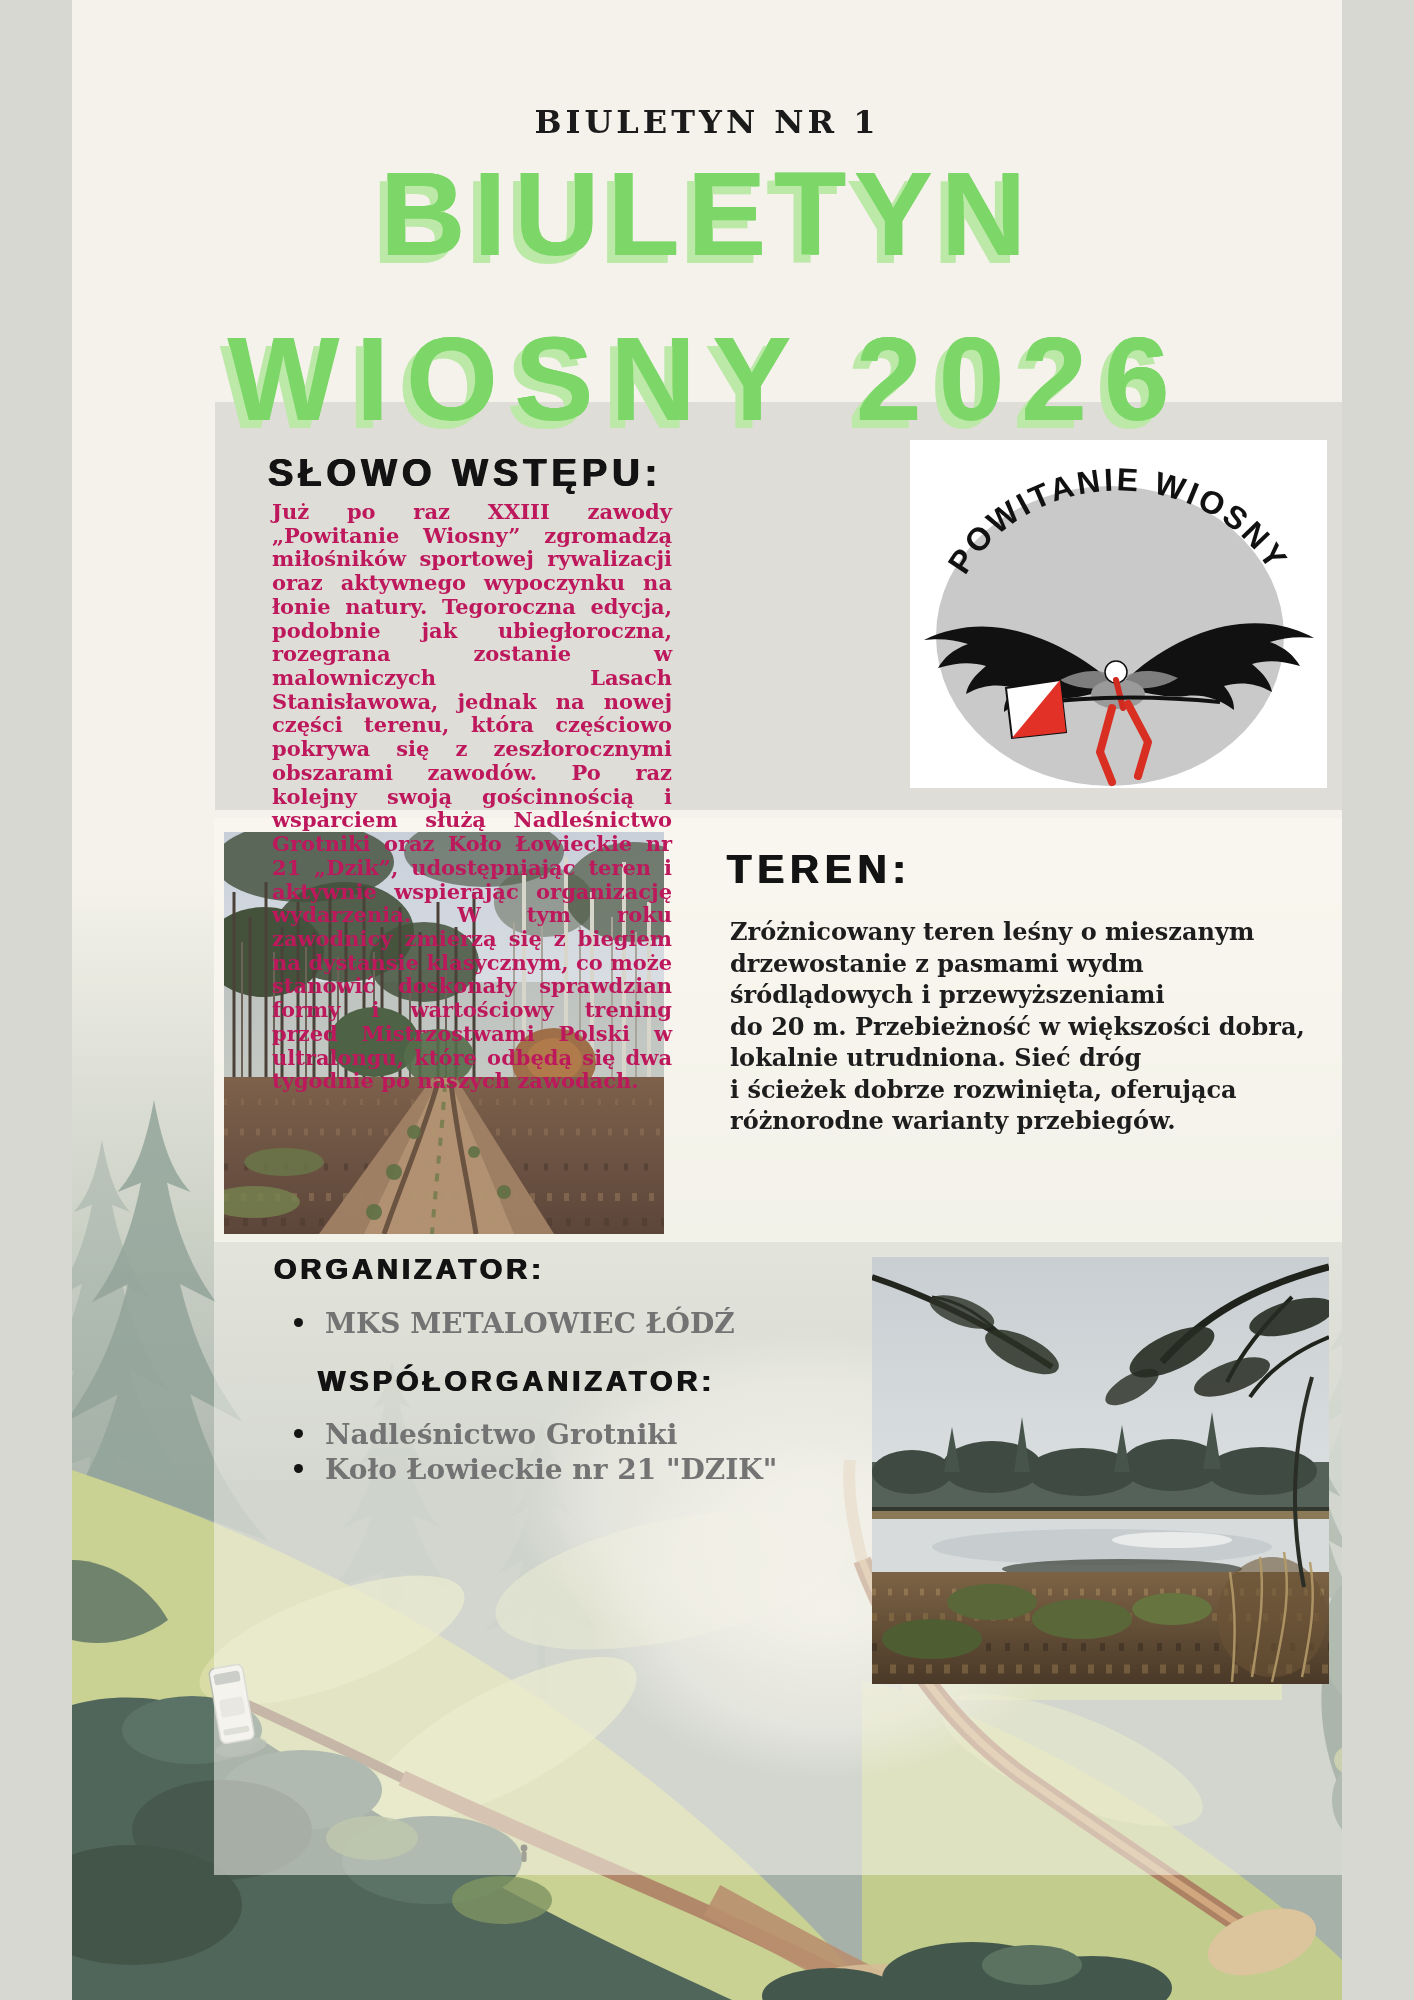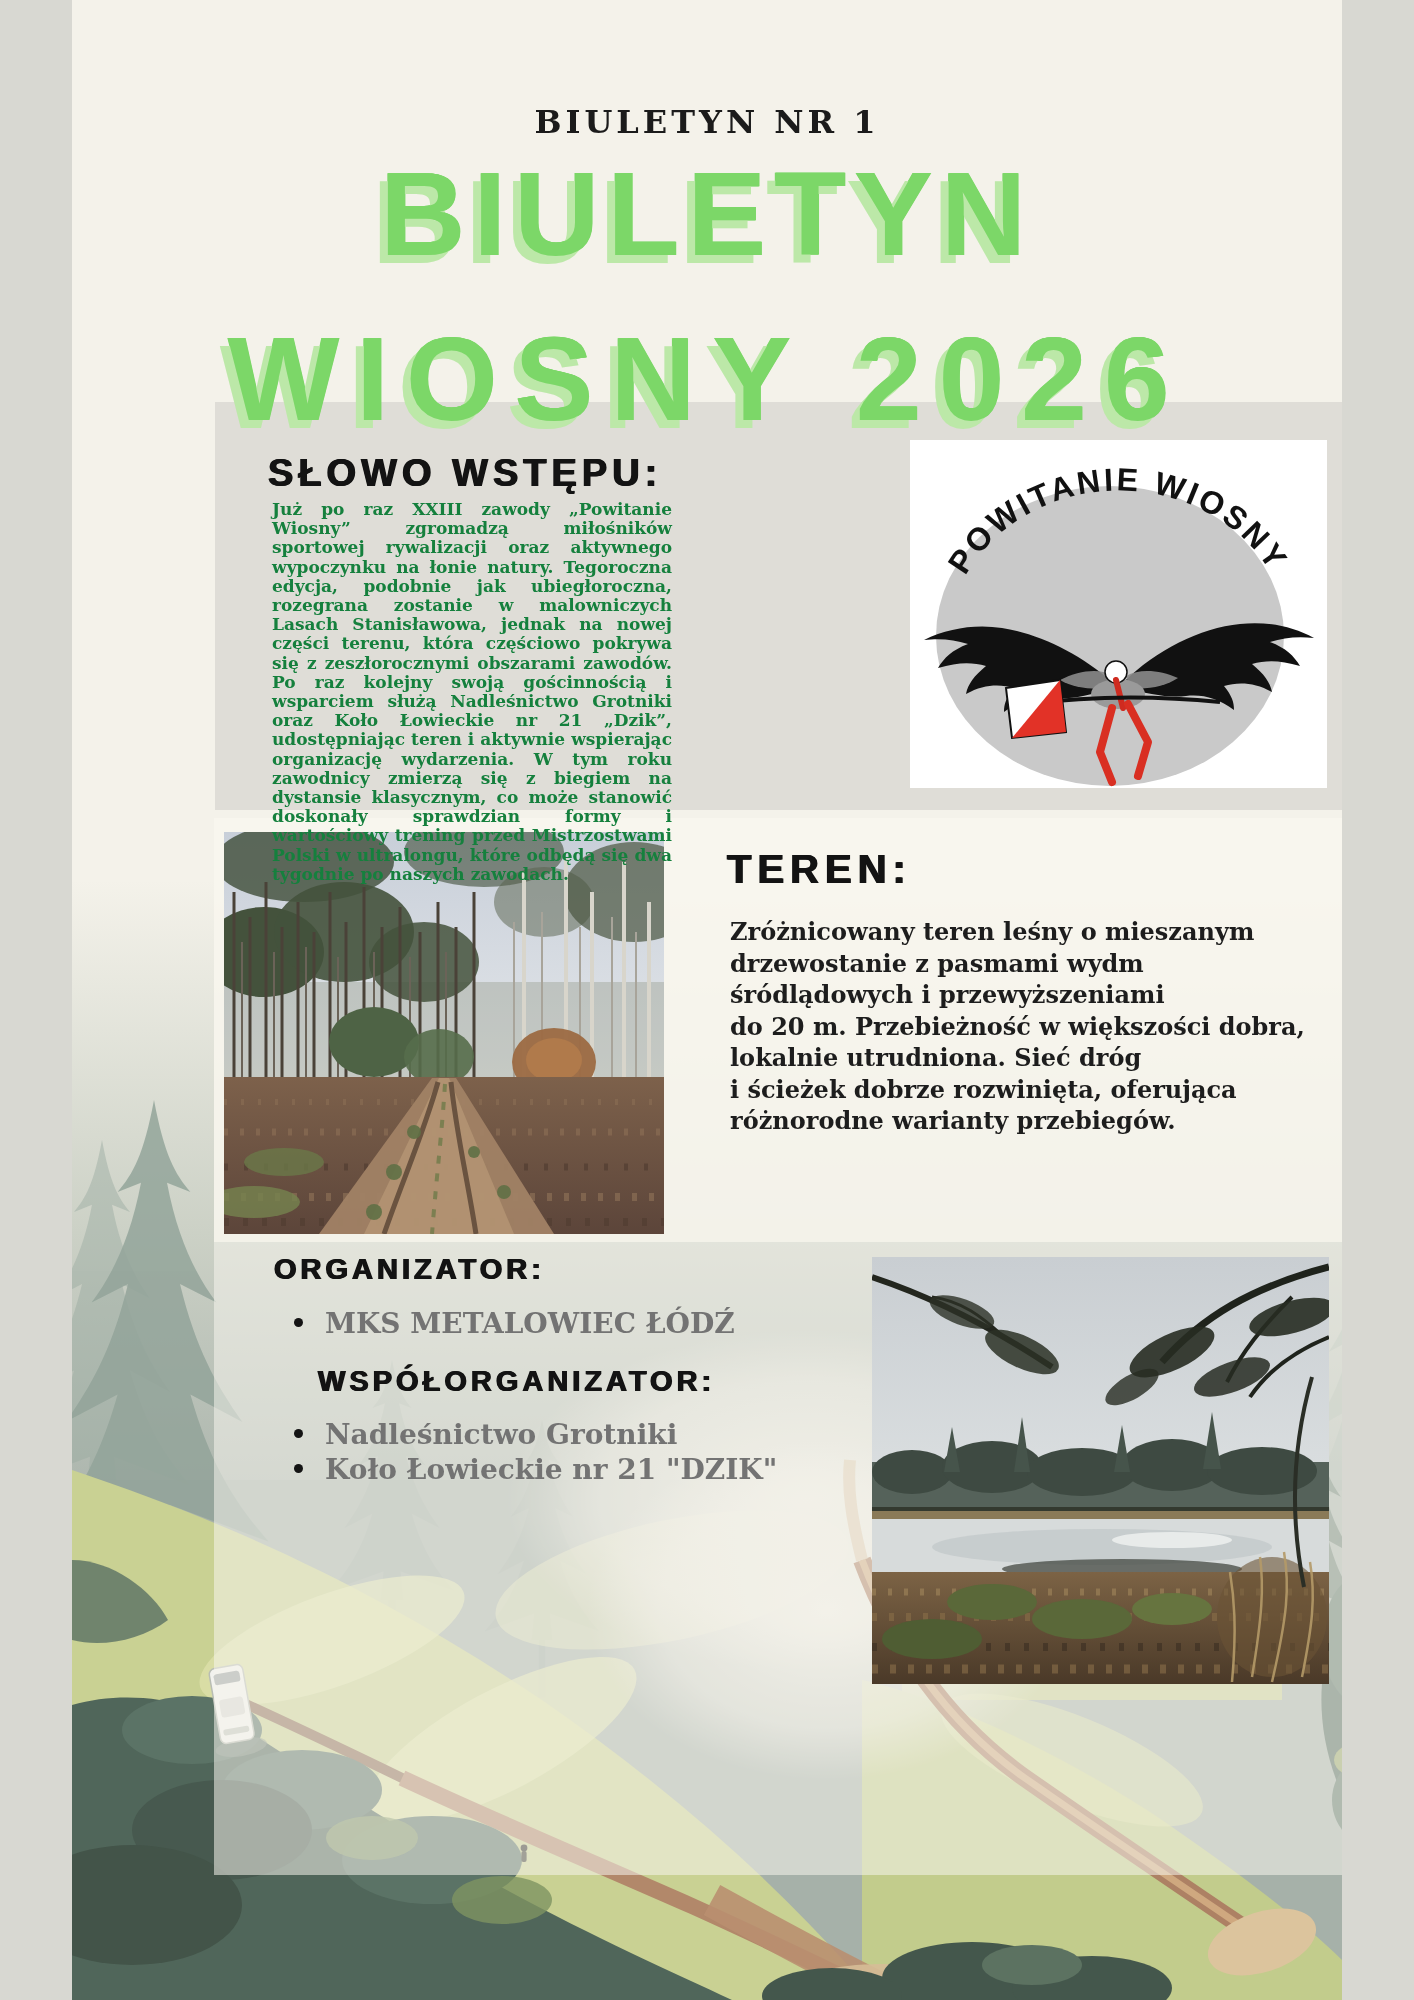--- a/index.html
+++ b/index.html
@@ -22,22 +22,22 @@
     color:#7cd768;white-space:nowrap;line-height:1;
     text-shadow:-8px 8px 0 #bce8a8, 0.5px 0 0 #7cd768,-0.5px 0 0 #7cd768;
     width:100%;text-align:center;z-index:3;
   }
   .bulletin{width:100%;text-align:center;font-size:32px;letter-spacing:4px;line-height:1;}
   .hdr-row{font-size:34px;line-height:1;letter-spacing:1px;white-space:nowrap;z-index:2;}
   .gray-box{left:143px;top:402px;width:1130px;height:408px;background:#dfddd7;z-index:2;}
   .intro-heading{left:196px;top:452px;font-size:38px;z-index:4;}
   .intro-body{
     left:200px;top:500px;width:400px;z-index:4;
-    font-family:"DejaVu Serif",serif;font-weight:700;font-size:17px;line-height:1.13;
-    text-align:justify;color:#15803d;
+    font-family:"DejaVu Serif",serif;font-weight:700;font-size:21px;line-height:1.13;
+    text-align:justify;color:#be185d;
   }
   .logo-box{left:838px;top:440px;width:417px;height:348px;background:#ffffff;z-index:4;}
   .panel-top{left:142px;top:818px;width:1128px;height:424px;background:rgba(248,246,238,0.88);z-index:1;}
   .panel-bottom{left:142px;top:1242px;width:1128px;height:633px;background:rgba(245,244,236,0.55);z-index:1;}
   .photo{z-index:2;}
   .teren-heading{left:655px;top:847px;font-size:40px;letter-spacing:6px;z-index:2;}
   .teren-body{left:658px;top:916px;width:480px;z-index:2;
     font-family:"DejaVu Serif",serif;font-weight:700;font-size:24px;color:#1d1d1d;}
   .teren-body div{line-height:31.5px;white-space:nowrap;}
   .org-heading{font-size:29px;letter-spacing:4px;z-index:2;}

